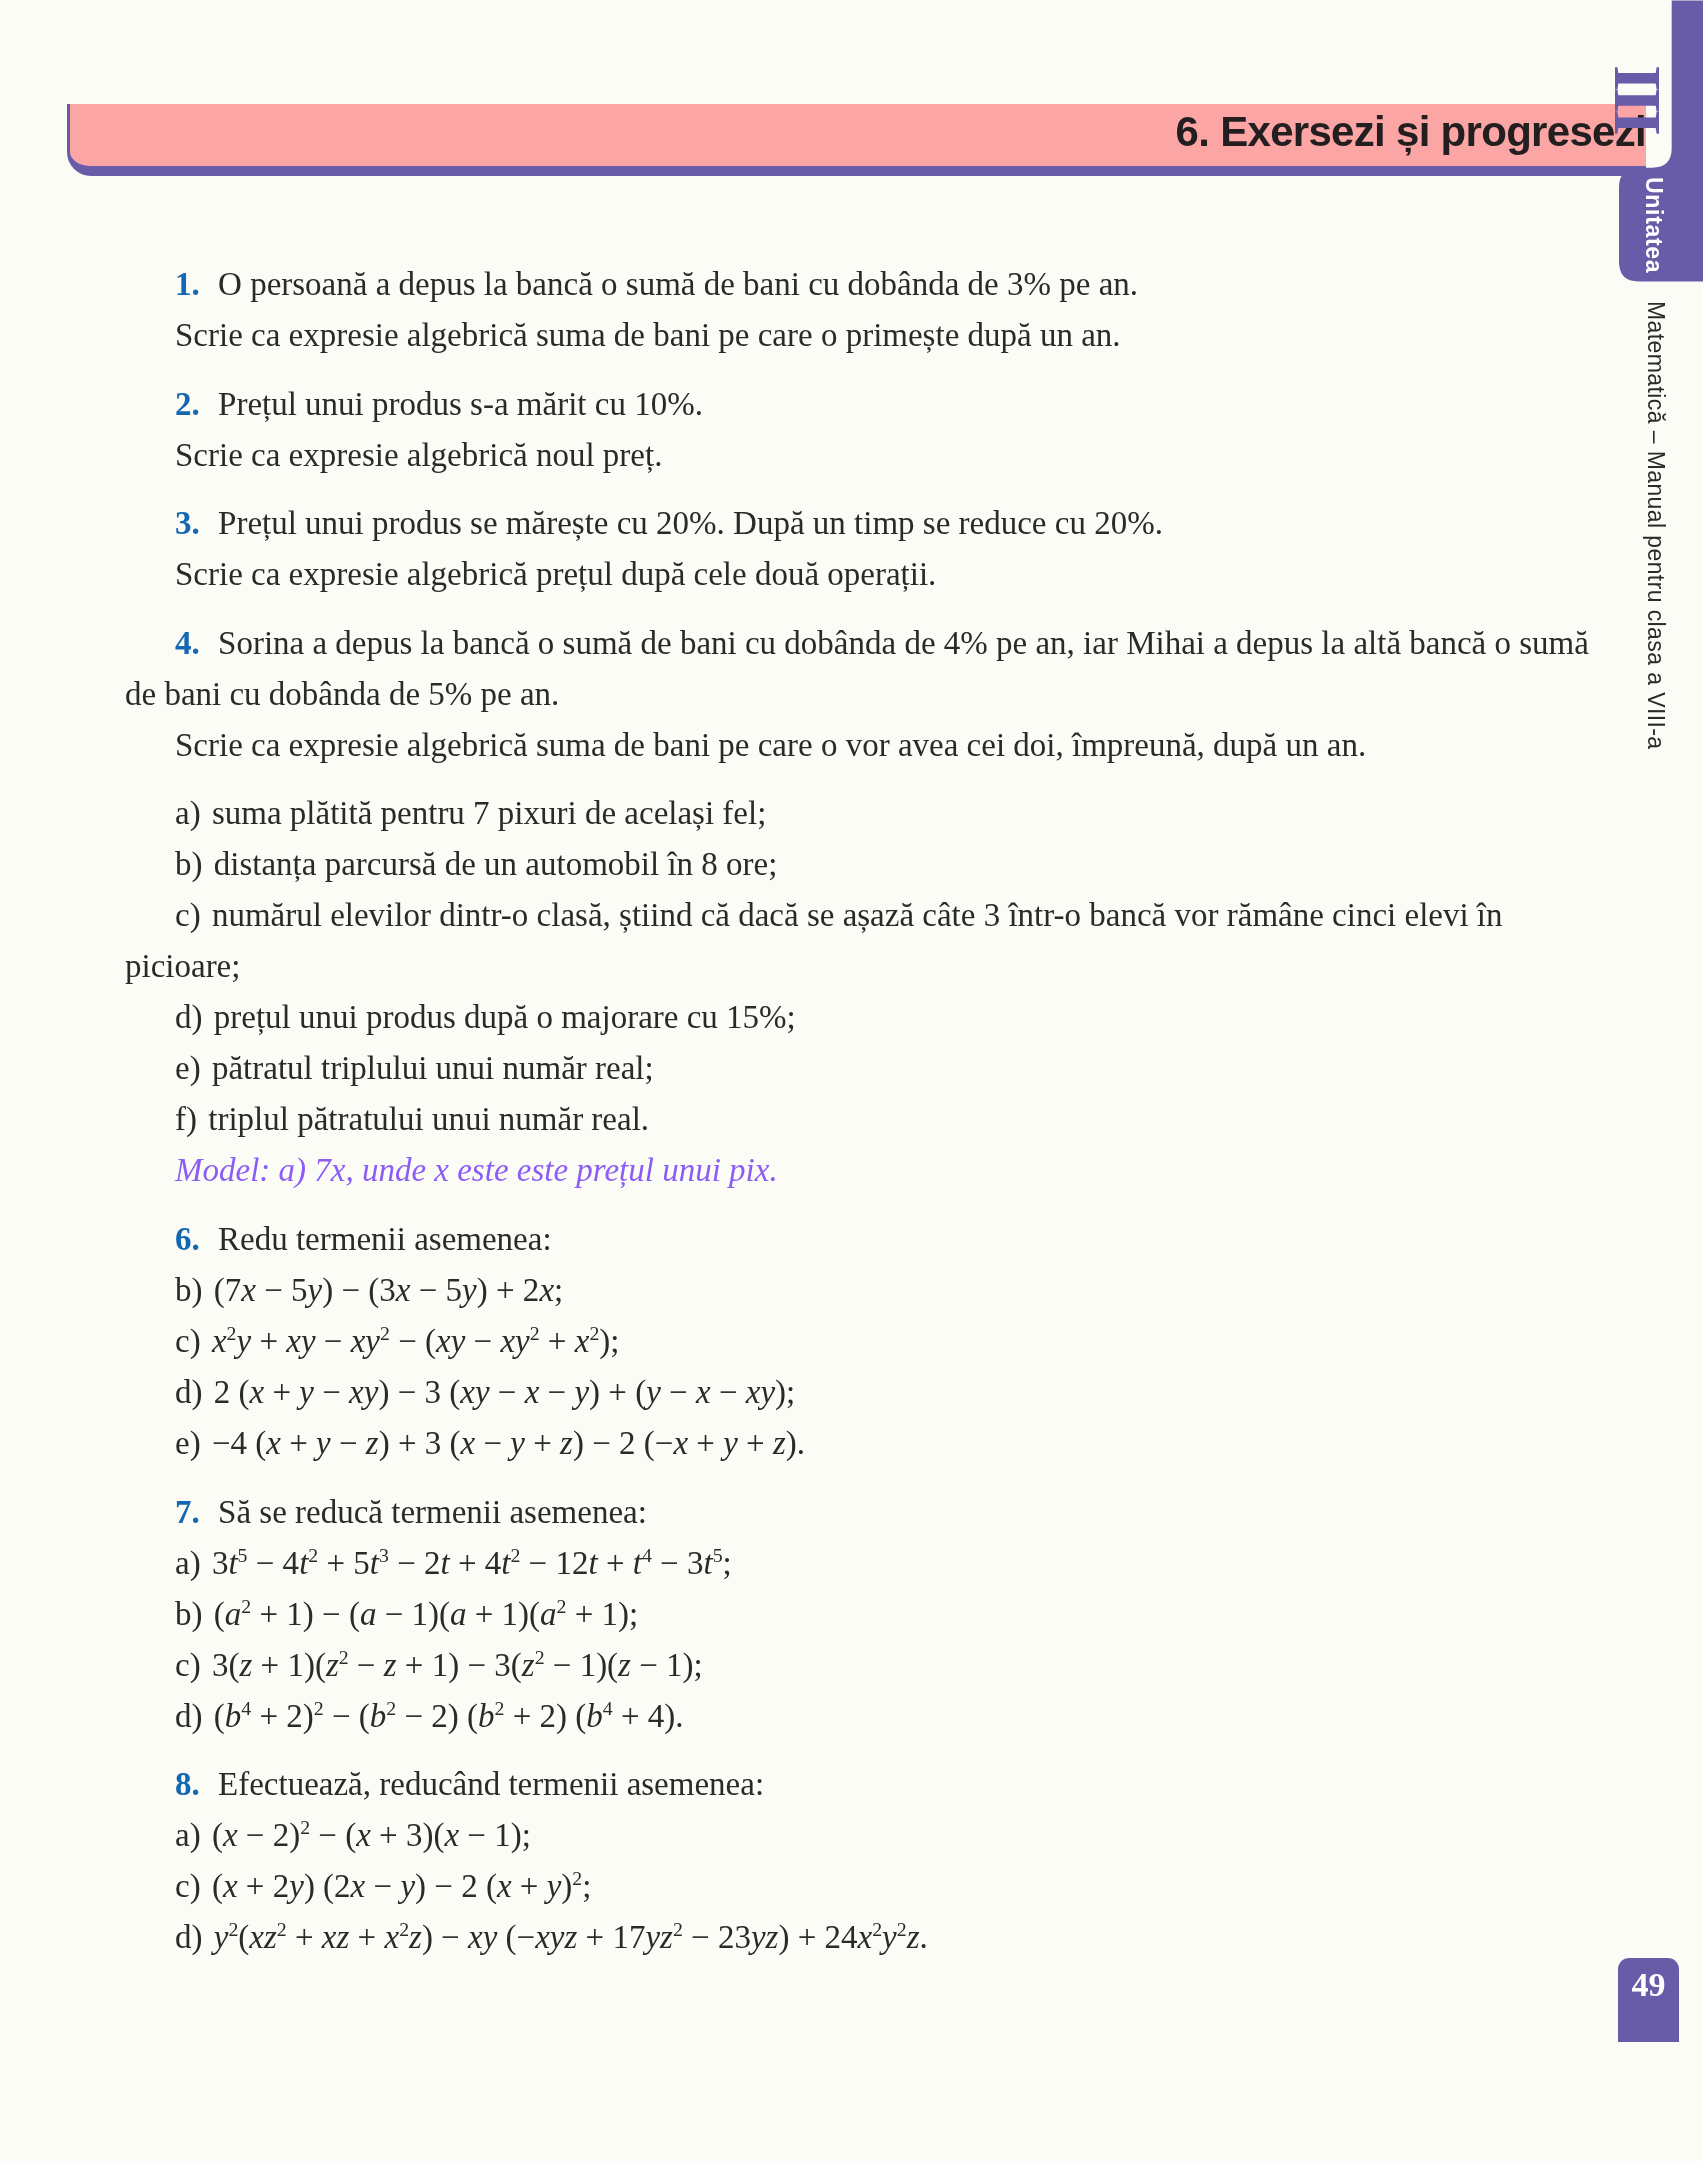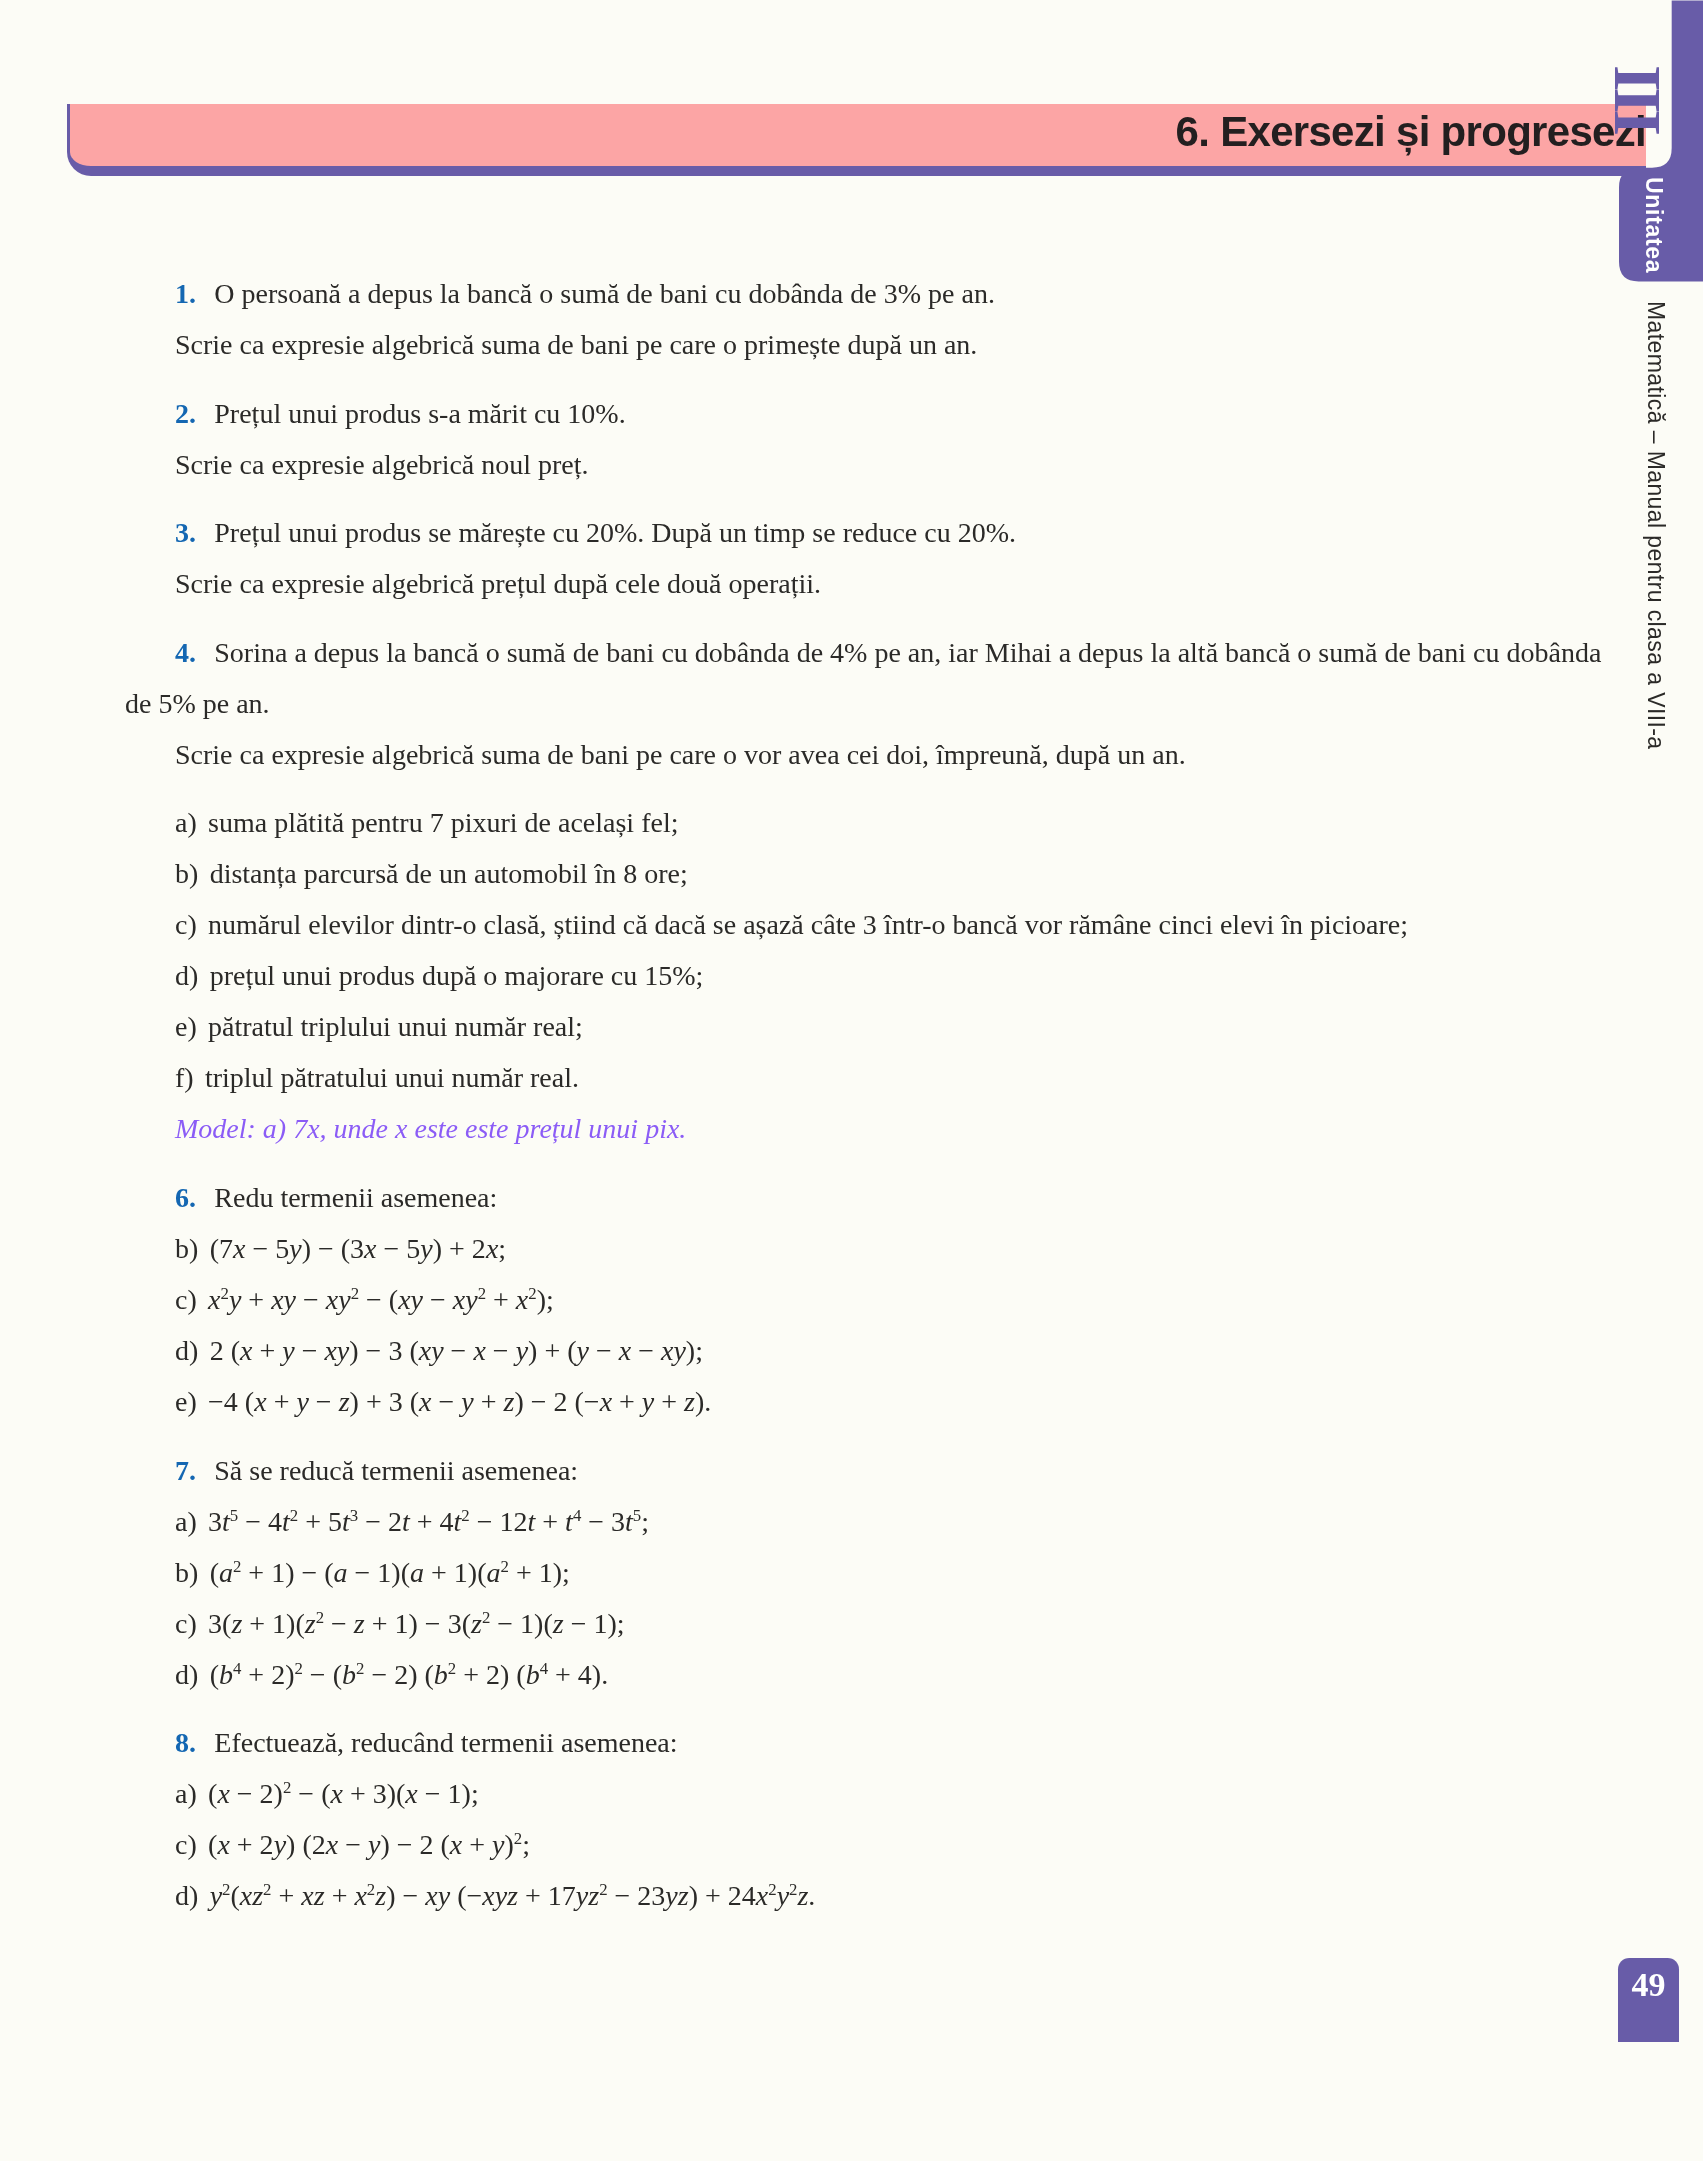--- a/index.html
+++ b/index.html
@@ -52,22 +52,22 @@
     background:#685ca8;border-radius:11.3px 11.3px 0 0;
     text-align:center;
   }
   .page-num{
     font-family:"Liberation Serif","DejaVu Serif",serif;
     font-weight:bold;font-size:34px;color:#ffffff;
     display:inline-block;margin-top:8.4px;
   }
   
   .content{
-    position:absolute;left:125px;top:268px;width:1481px;
-    font-size:28px;line-height:51px;
+    position:absolute;left:125px;top:259px;width:1481px;
+    font-size:33px;line-height:51px;
   }
   .ex{margin-top:17.6px;}
   .ex:first-child{margin-top:0;}
   .ex-head,.ex-line,.item,.model-line{text-indent:50px;}
   .ex-num{color:#1467b2;font-weight:bold;margin-right:18.3px;}
   .item-label{margin-right:11.3px;}
   .model-line{font-style:italic;color:#8b5cf6;}
   sup{font-size:60%;line-height:0;}
   .expr i{font-family:"Liberation Serif","DejaVu Serif",serif;}
 </style>

